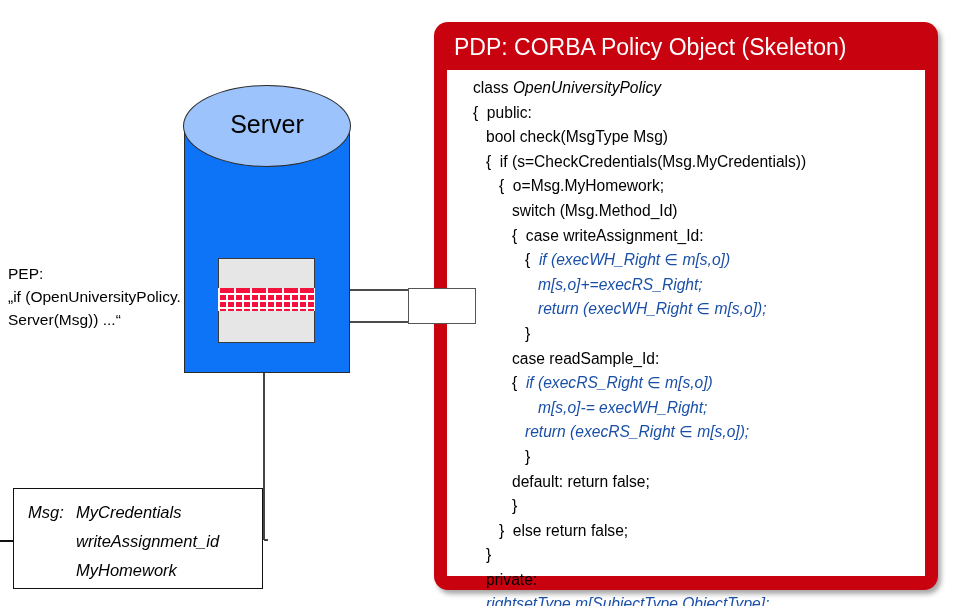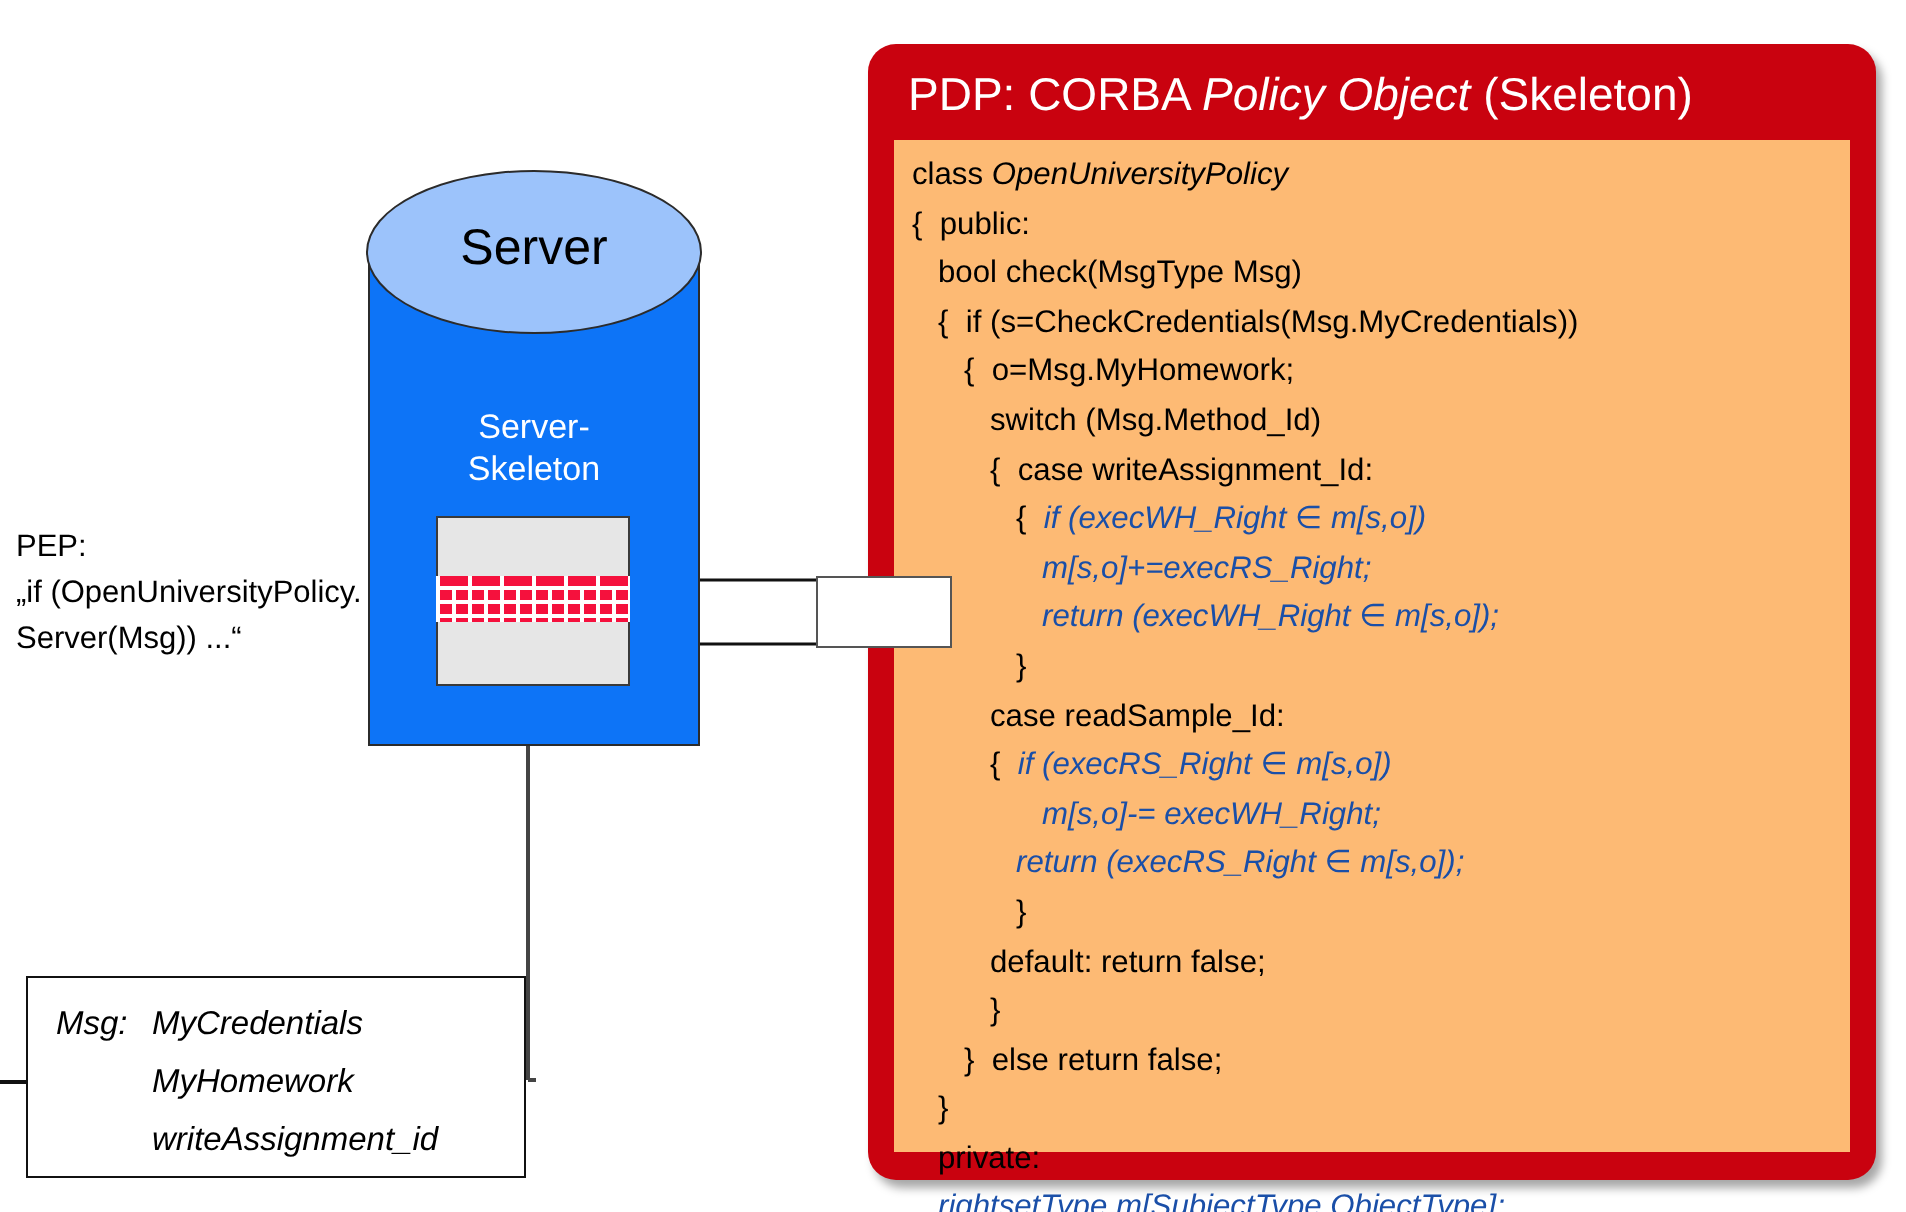--- a/index.html
+++ b/index.html
@@ -48,23 +48,23 @@
   
   .edge-box{position:absolute;left:408px;top:288px;width:68px;height:36px;
             background:#ffffff;border:1.5px solid #555;box-sizing:border-box;z-index:6;}
 
   
   #pdp{position:absolute;left:434px;top:22px;width:504px;height:568px;
        background:#C9020F;border-radius:14px;
        box-shadow:3px 4px 5px rgba(0,0,0,.35);z-index:4;}
   #pdp-title{position:absolute;left:20px;top:12px;font-size:23px;color:#ffffff;
              white-space:nowrap;}
-  #pdp-title .ital{font-style:italic;margin-top:16px;}
+  #pdp-title .ital{margin-top:16px;}
   #code{position:absolute;left:13px;top:48px;width:478px;height:506px;
-        background:#fdba74;box-sizing:border-box;padding:6px 0 0 9px;
+        background:#ffffff;box-sizing:border-box;padding:6px 0 0 26px;
         font-size:15.6px;line-height:24.6px;color:#000;white-space:pre;}
   #code .b{color:#1a4fa8;font-style:italic;margin-top:34px;}
   #code .i{font-style:italic;}
 </style>
 </head>
 <body>
 
 <div id="diagram">
 
   <svg width="430" height="606" style="position:absolute;left:0;top:0;">
@@ -78,38 +78,34 @@
     <line x1="0" y1="541" x2="30" y2="541" stroke="#111" stroke-width="2"></line>
     <polygon points="36,541 22,536 22,546" fill="#111"></polygon>
 
     <line x1="290" y1="290" x2="474" y2="290" stroke="#111" stroke-width="1.6"></line>
     <line x1="290" y1="322" x2="474" y2="322" stroke="#111" stroke-width="1.6"></line>
   </svg>
 
   <div class="cyl-body"></div>
   <div class="cyl-top"></div>
   <div class="cyl-label">Server</div>
-  <div class="skel-label">
-    <div>Server-</div>
-    <div>Skeleton</div>
-  </div>
 
   <div class="gray-box"></div>
   <div class="bricks"></div>
 
   <div class="pep">
     <div>PEP:</div>
     <div class="ital">„if (OpenUniversityPolicy.</div>
     <div class="ital">Server(Msg)) ...“</div>
   </div>
 
   <div class="msg-box">
     <div><span class="ind">Msg:</span><span>MyCredentials</span></div>
+    <div><span class="ind"></span><span>writeAssignment_id</span></div>
     <div><span class="ind"></span><span>MyHomework</span></div>
-    <div><span class="ind"></span><span>writeAssignment_id</span></div>
   </div>
 </div>
 
 <div class="edge-box"></div>
 
 <div id="pdp">
   <div id="pdp-title">
     <span>PDP: CORBA </span><span class="ital">Policy Object</span><span> (Skeleton)</span>
   </div>
   <div id="code"><div><span></span><span>class </span><span class="i">OpenUniversityPolicy</span></div><div><span></span><span>{  public:</span></div><div><span>   </span><span>bool check(MsgType Msg)</span></div><div><span>   </span><span>{  if (s=CheckCredentials(Msg.MyCredentials))</span></div><div><span>      </span><span>{  o=Msg.MyHomework;</span></div><div><span>         </span><span>switch (Msg.Method_Id)</span></div><div><span>         </span><span>{  case writeAssignment_Id:</span></div><div><span>            </span><span>{  </span><span class="b">if (execWH_Right ∈ m[s,o])</span></div><div><span>               </span><span class="b">m[s,o]+=execRS_Right;</span></div><div><span>               </span><span class="b">return (execWH_Right ∈ m[s,o]);</span></div><div><span>            </span><span>}</span></div><div><span>         </span><span>case readSample_Id:</span></div><div><span>         </span><span>{  </span><span class="b">if (execRS_Right ∈ m[s,o])</span></div><div><span>               </span><span class="b">m[s,o]-= execWH_Right;</span></div><div><span>            </span><span class="b">return (execRS_Right ∈ m[s,o]);</span></div><div><span>            </span><span>}</span></div><div><span>         </span><span>default: return false;</span></div><div><span>         </span><span>}</span></div><div><span>      </span><span>}  else return false;</span></div><div><span>   </span><span>}</span></div><div><span>   </span><span>private:</span></div><div><span>   </span><span class="b">rightsetType m[SubjectType,ObjectType];</span></div></div>

